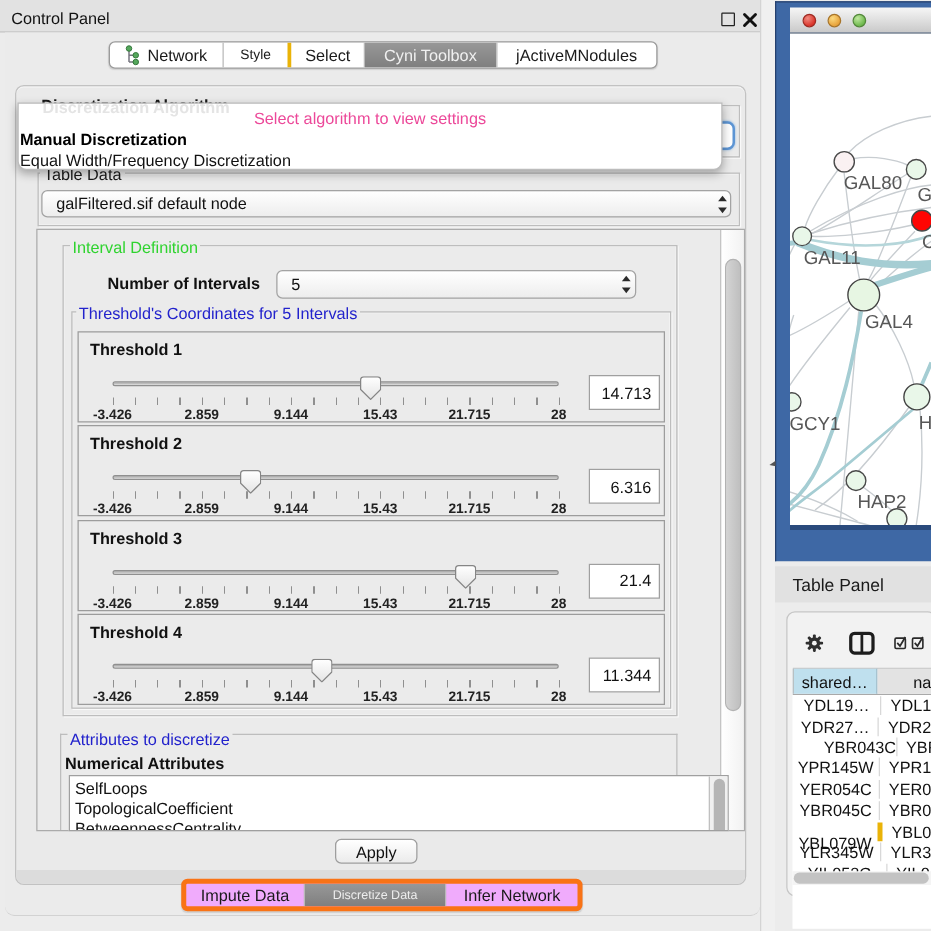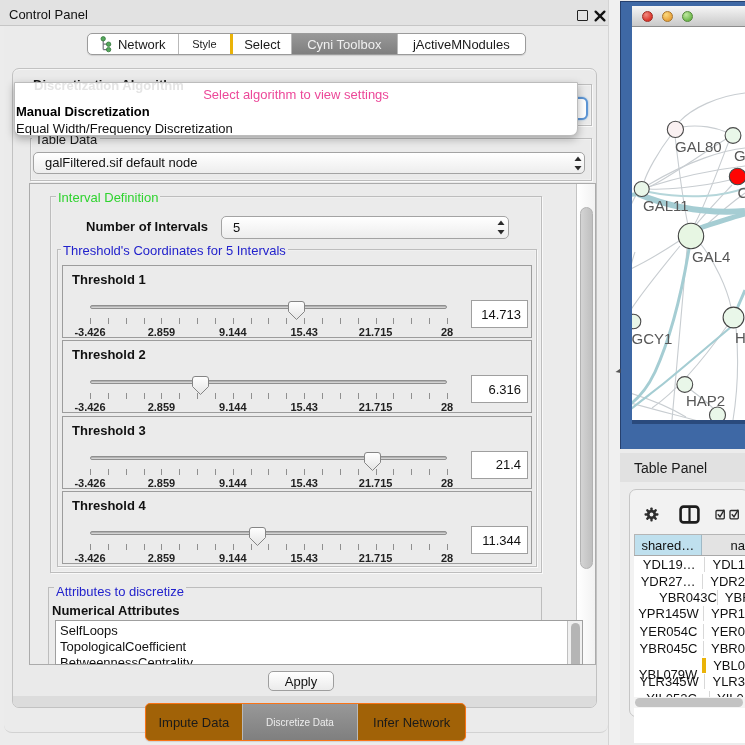--- a/index.html
+++ b/index.html
@@ -174,21 +174,21 @@
   <div class="abs" style="left:52px;top:603px;font-size:13px;font-weight:bold;color:#111;">Numerical Attributes</div>
 
   <div class="abs" style="left:55px;top:620px;width:528px;height:45px;border:1px solid #9f9f9f;background:#fff;overflow:hidden;">
     <div style="padding:2px 0 0 4px;font-size:13px;color:#111;line-height:16px;">SelfLoops<br>TopologicalCoefficient<br>BetweennessCentrality</div>
     <div style="position:absolute;right:0;top:0;width:15px;height:45px;background:#f0f0f0;border-left:1px solid #c0c0c0;"></div>
     <div style="position:absolute;right:2.5px;top:2px;width:9px;height:43px;background:#b5b5b5;border-radius:5px 5px 0 0;"></div>
   </div>
 
   <div class="abs" style="left:268px;top:671px;width:66px;height:20px;background:linear-gradient(#ffffff,#ebebeb);border:1px solid #9e9e9e;border-radius:5px;display:flex;align-items:center;justify-content:center;font-size:13px;color:#111;">Apply</div>
 
-  <div class="abs" style="left:145px;top:703px;width:321px;height:38px;background:#a16207;border:1px solid #f97316;border-radius:5px;overflow:hidden;display:flex;box-shadow:0 1px 1px rgba(0,0,0,0.12);">
+  <div class="abs" style="left:145px;top:703px;width:321px;height:26px;background:#f0abfc;border:4px solid #f97316;border-radius:5px;overflow:hidden;display:flex;box-shadow:0 1px 1px rgba(0,0,0,0.12);">
     <div style="width:97px;display:flex;align-items:center;justify-content:center;border-right:1px solid #b9b9b9;font-size:13px;color:#1a1a1a;">Impute Data</div>
     <div style="width:115px;display:flex;align-items:center;justify-content:center;font-size:10px;color:#ededed;background:linear-gradient(#989898,#7f7f7f);">Discretize Data</div>
     <div style="width:108px;display:flex;align-items:center;justify-content:center;border-left:1px solid #b9b9b9;font-size:13px;color:#1a1a1a;">Infer Network</div>
   </div>
 
   <div class="abs" style="left:14px;top:82px;width:564px;height:54px;background:#fff;border:1px solid #bcbcbc;border-radius:0 0 7px 7px;box-shadow:0 3px 8px rgba(0,0,0,0.3);z-index:50;overflow:hidden;">
     <div style="position:absolute;left:19px;top:-5px;font-size:13px;font-weight:bold;color:#e4e4e4;">Discretization Algorithm</div>
     <div style="position:absolute;left:0;top:4px;width:100%;text-align:center;font-size:13px;color:#ec4899;">Select algorithm to view settings</div>
     <div style="position:absolute;left:1px;top:21px;font-size:13px;font-weight:bold;color:#000;">Manual Discretization</div>
     <div style="position:absolute;left:1px;top:38px;font-size:13px;color:#111;">Equal Width/Frequency Discretization</div>

